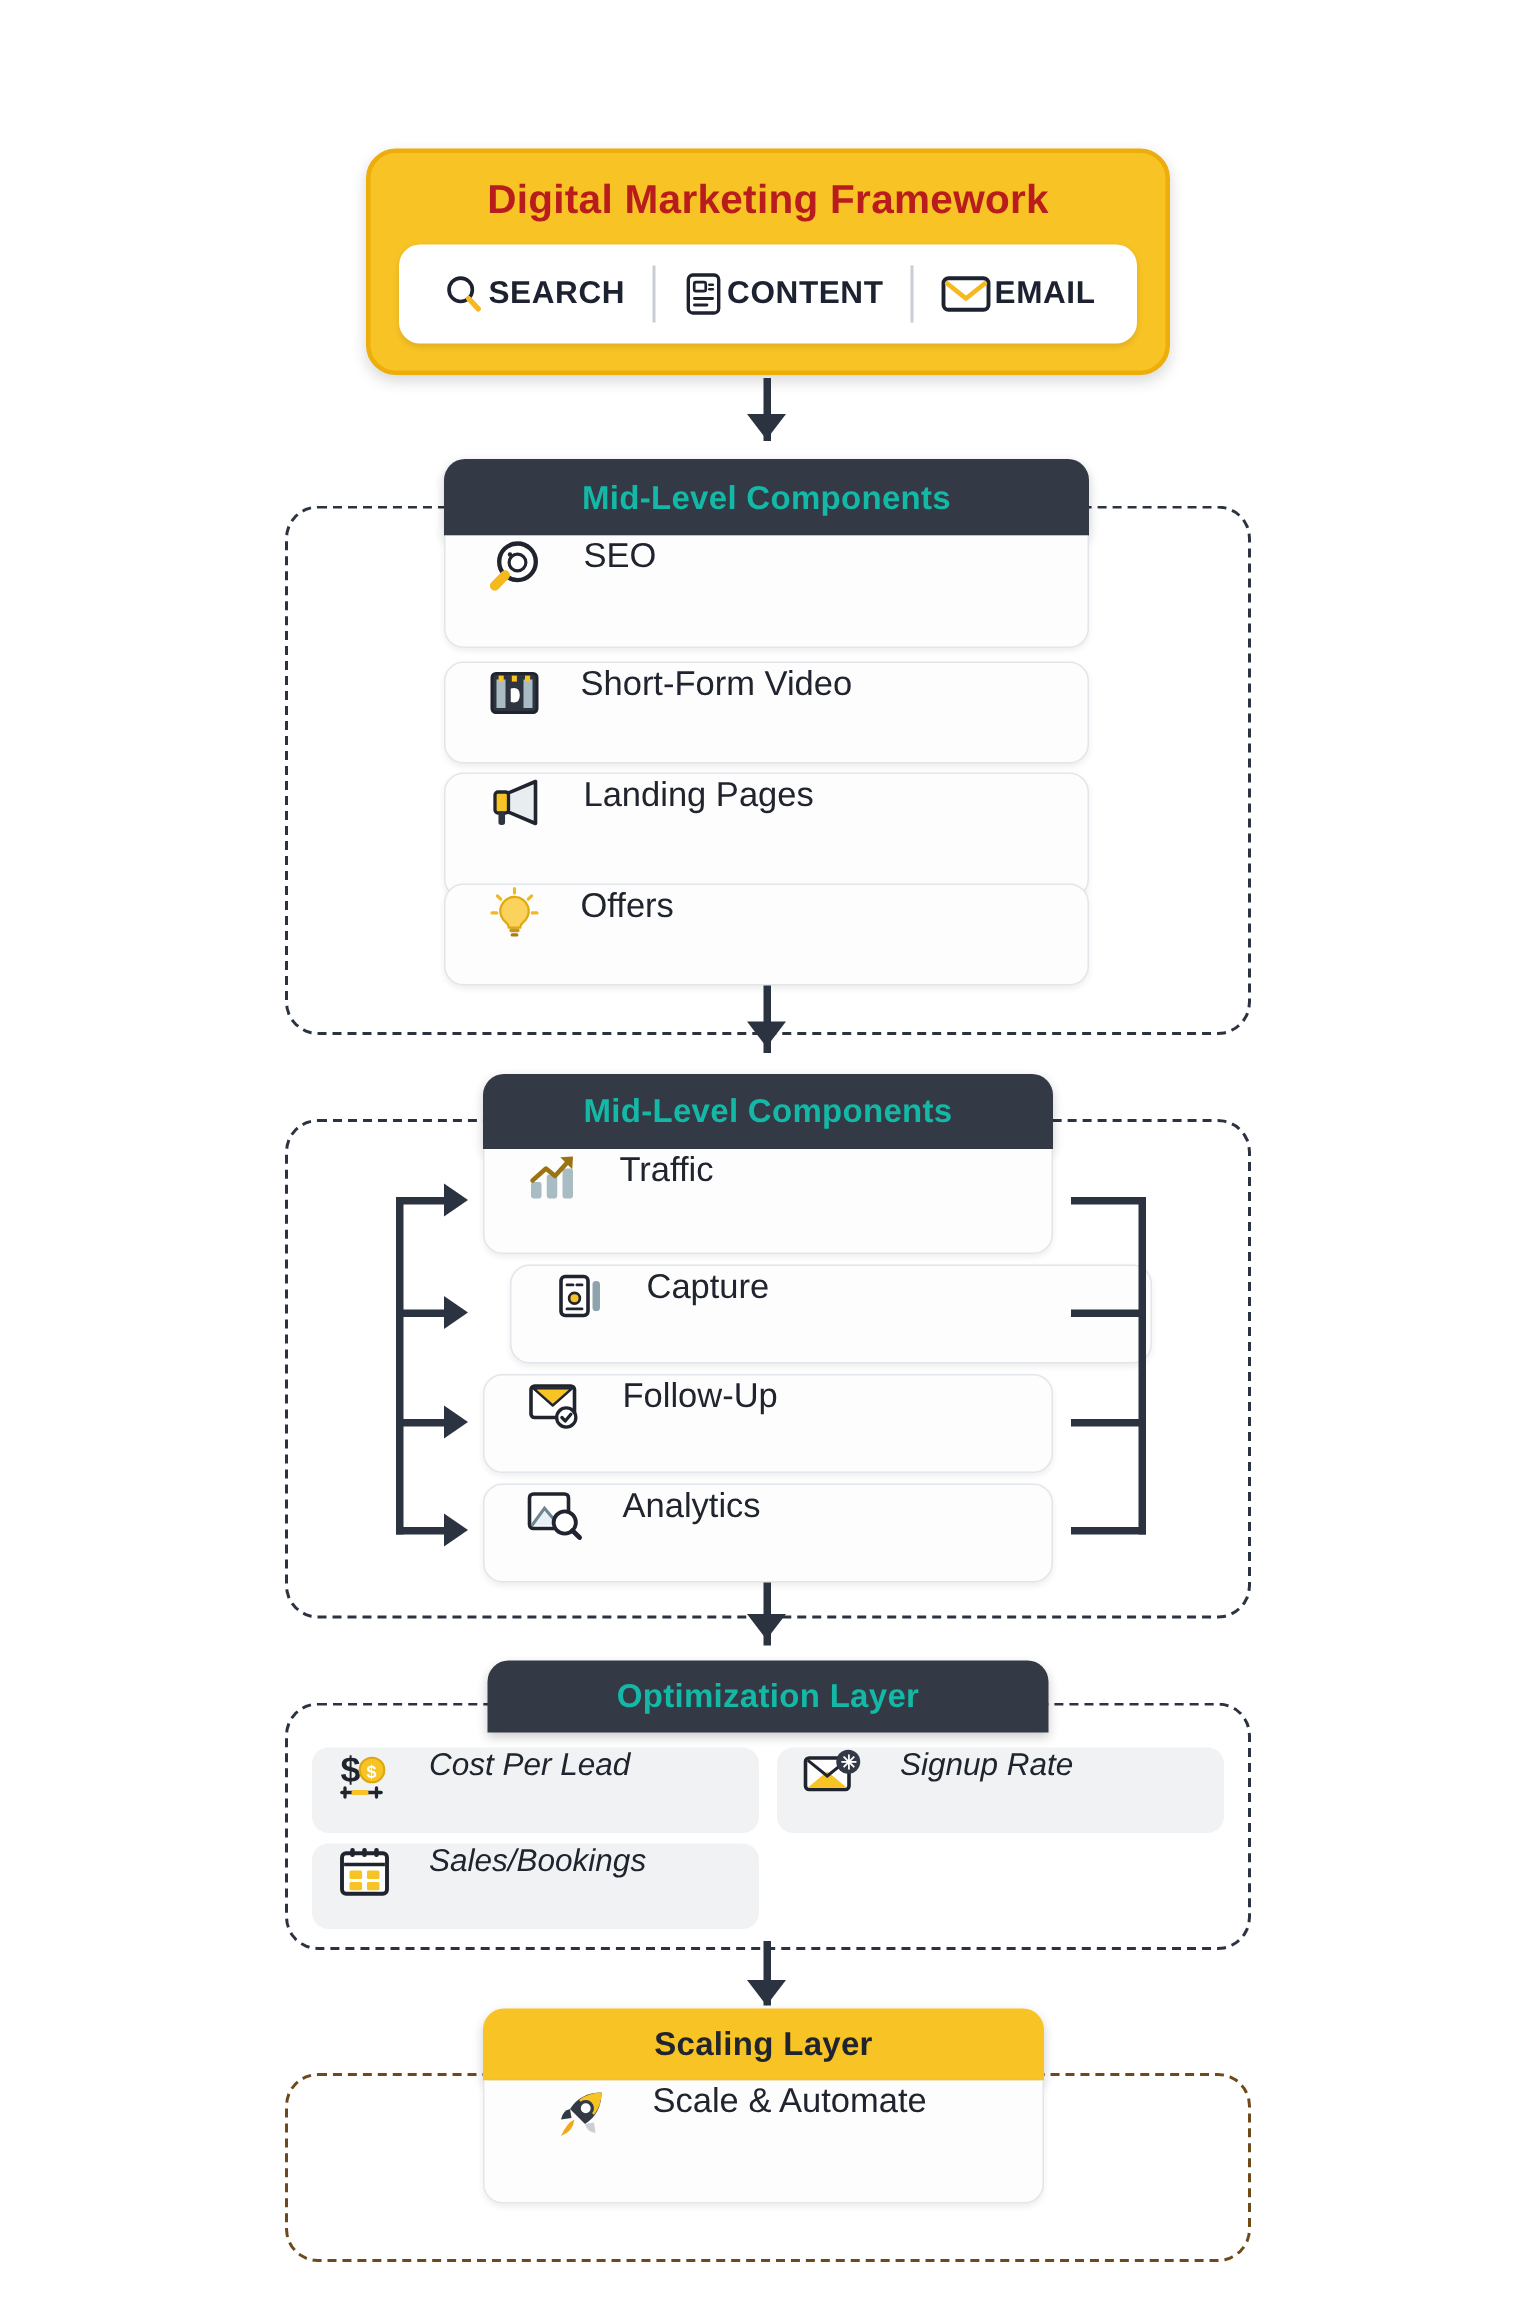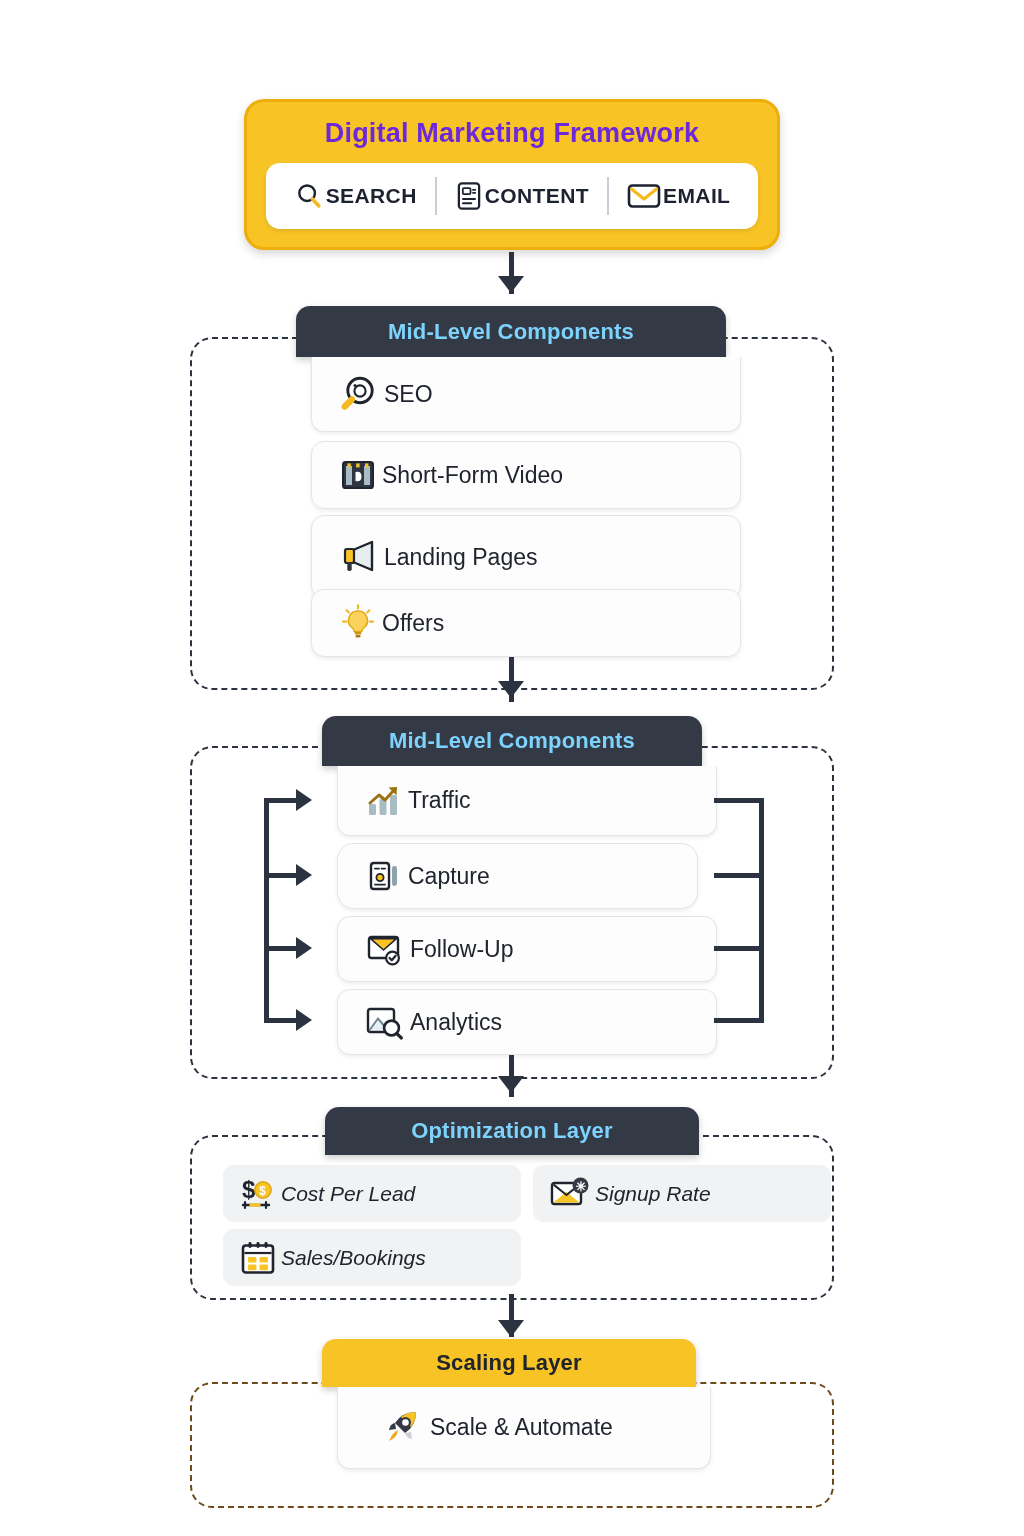--- a/index.html
+++ b/index.html
@@ -15,21 +15,21 @@
   .hero {
     position: absolute; left: 244px; top: 99px; width: 536px; height: 151px;
     background: #F7C325;
     border: 3px solid #EDAE0B;
     border-radius: 20px;
     box-shadow: 0 4px 10px rgba(0,0,0,.16);
     display: flex; flex-direction: column; align-items: center;
     padding-top: 16px;
   }
   .hero-title {
-    font-size: 27px; font-weight: bold; color: #6d28d9; letter-spacing: .2px;
+    font-size: 27px; font-weight: bold; color: #b91c1c; letter-spacing: .2px;
   }
   .hero-bar {
     margin-top: 14px; width: 492px; height: 66px;
     background: #FFFFFF; border-radius: 14px;
     display: flex; align-items: center; justify-content: center; gap: 0px;
     box-shadow: 0 2px 4px rgba(0,0,0,.10);
   }
   .hero-chip { display: flex; align-items: center; gap: 2px; padding: 0 18px; }
   .hero-chip .lbl { font-size: 21px; font-weight: 600; color: #1D2230; letter-spacing: .4px; }
   .hero-div { width: 2px; height: 38px; background: #C8CDD6; }
@@ -41,36 +41,35 @@
     border-radius: 22px;
   }
   .group.brown { border-color: #6E4A1B; }
 
   
   .pill {
     position: absolute;
     background: #333945;
     border-radius: 14px 14px 0 0;
     display: flex; align-items: center; justify-content: center;
-    color: #7dd3fc; font-size: 22px; font-weight: bold;
+    color: #14b8a6; font-size: 22px; font-weight: bold;
     box-shadow: 0 3px 7px rgba(0,0,0,.20);
     letter-spacing: .2px;
   }
   .pill.yellow { background: #F7C325; color: #20242E; }
 
   
   .card {
     position: absolute;
     background: #FDFDFD;
     border: 1.5px solid #E2E5EA;
     border-radius: 13px;
-    display: flex; align-items: center; gap: 4px;
+    display: flex; align-items: flex-start; gap: 24px;
     padding-left: 26px;
     box-shadow: 0 2px 4px rgba(0,0,0,.07);
-    margin-left: 15px;
   }
   .card .lbl { font-size: 23px; color: #20242E; font-weight: 500; }
   .card.flat { background: #F1F2F4; border: none; box-shadow: none; border-radius: 11px; }
   .card.flat .lbl { font-size: 21px; font-style: italic; }
   .card.topjoin { border-top-left-radius: 0; border-top-right-radius: 0; border-top: none; }
 
   .ico { display: inline-flex; align-items: center; justify-content: center; flex: 0 0 auto; }
 
   
   .vline { position: absolute; background: #2C3340; width: 5px; }
@@ -219,21 +218,21 @@
         <rect x="5" y="22" width="7" height="11" rx="1.6" fill="#A9BCC4"></rect>
         <rect x="15.5" y="17" width="7" height="16" rx="1.6" fill="#A9BCC4"></rect>
         <rect x="26" y="13" width="7" height="20" rx="1.6" fill="#A9BCC4"></rect>
         <path d="M6 21 L15 13 L21 18 L31 7" fill="none" stroke="#9A7412" stroke-width="3" stroke-linecap="round" stroke-linejoin="round"></path>
         <path d="M24.5 5.5 L33 5 L32.5 13.5 Z" fill="#9A7412"></path>
       </svg>
     </span>
     <span class="lbl">Traffic</span>
   </div>
 
-  <div class="card" style="left:322px; top:843px; width:361px; height:66px;border-radius:17px;">
+  <div class="card" style="left:340px; top:843px; width:428px; height:66px;">
     <span class="ico">
       <svg width="40" height="40" viewBox="0 0 40 40">
         <rect x="7" y="7" width="18" height="26" rx="2.8" fill="#fff" stroke="#20242E" stroke-width="2.4"></rect>
         <line x1="11" y1="12.6" x2="15" y2="12.6" stroke="#20242E" stroke-width="1.9" stroke-linecap="round"></line>
         <line x1="17.6" y1="12.6" x2="21" y2="12.6" stroke="#20242E" stroke-width="1.9" stroke-linecap="round"></line>
         <circle cx="16" cy="21.5" r="3.6" fill="#F7C325" stroke="#20242E" stroke-width="1.8"></circle>
         <line x1="11" y1="28.6" x2="21" y2="28.6" stroke="#20242E" stroke-width="1.9" stroke-linecap="round"></line>
         <rect x="28" y="10" width="5" height="20" rx="2.4" fill="#8FA3AD"></rect>
       </svg>
     </span>

